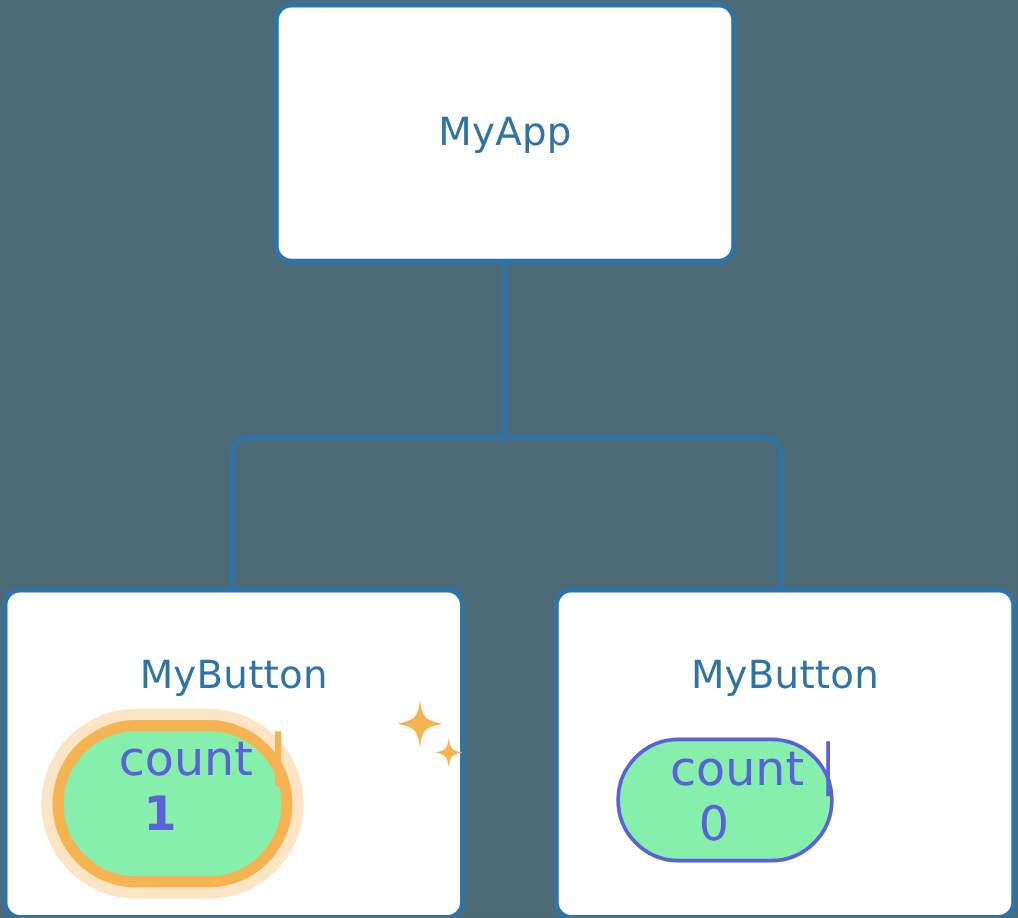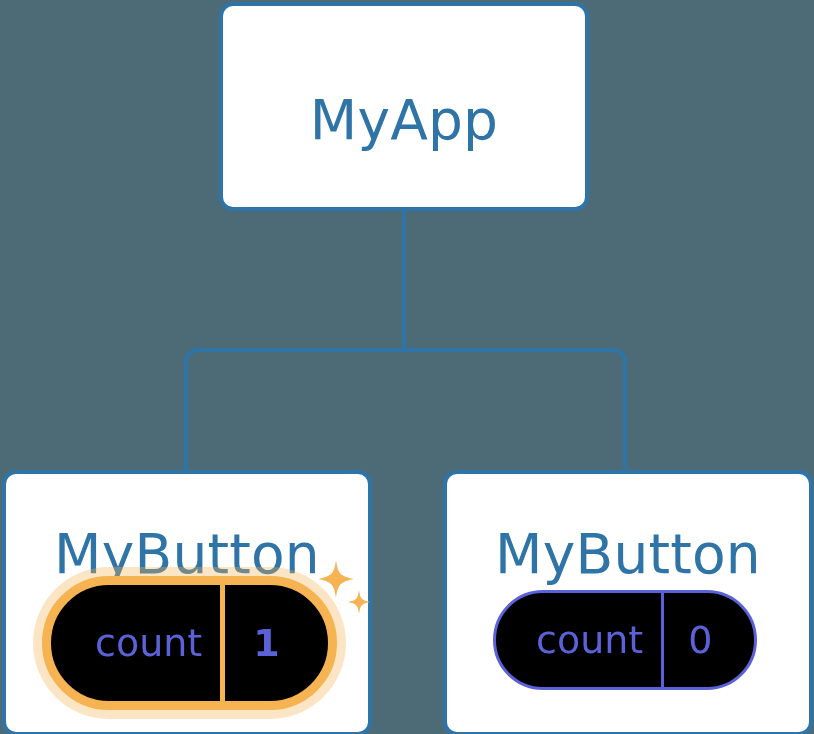--- a/index.html
+++ b/index.html
@@ -47,41 +47,42 @@
     top: 470px;
     width: 370px;
     height: 266px;
   }
   .node-title {
     position: absolute;
     left: 0;
     width: 100%;
     text-align: center;
     color: #2f74a6;
-    font-size: 55px;
+    font-size: 31px;
     font-weight: 400;
     letter-spacing: 0.2px;
     white-space: nowrap;
   }
   #node-app .node-title {
     top: 82px;
   }
   #node-btn-left .node-title,
   #node-btn-right .node-title {
     top: 48px;
     text-align: center;
   }
 
   
   .chip {
     position: absolute;
     display: flex;
     align-items: stretch;
     box-sizing: border-box;
-    background: #000000;
+    background: #86efac;
+    flex-direction: column;
   }
   .chip-key, .chip-val {
     display: flex;
     align-items: center;
     justify-content: center;
     box-sizing: border-box;
     color: #5b62d8;
     white-space: nowrap;
   }
 

